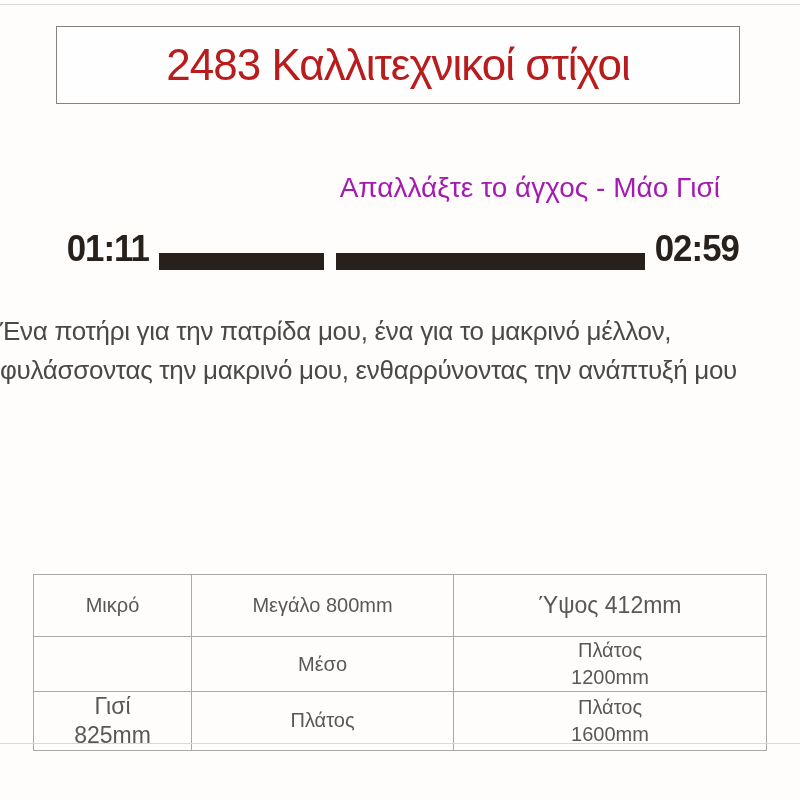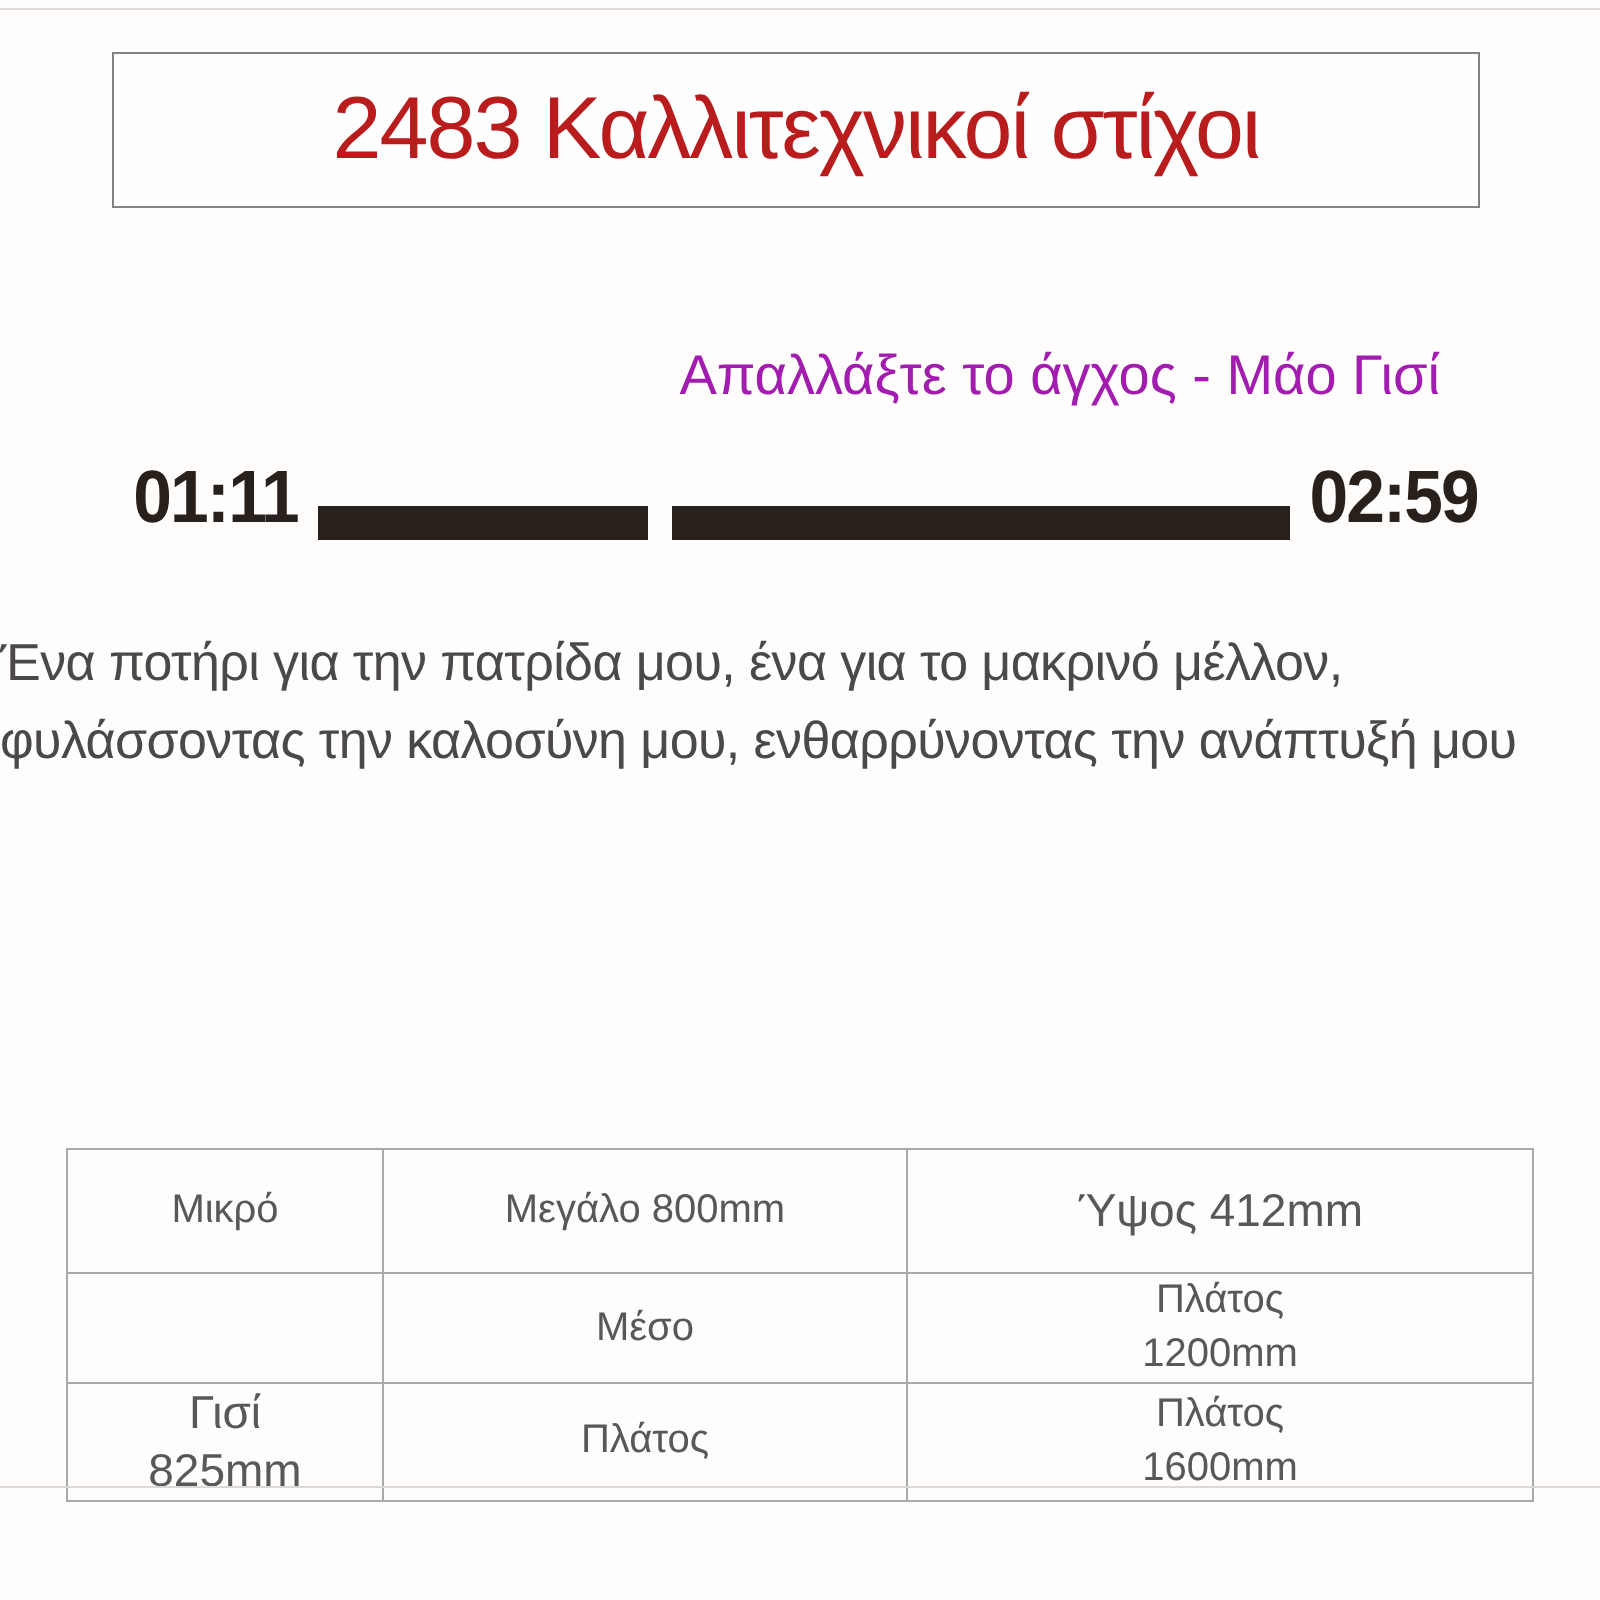--- a/index.html
+++ b/index.html
@@ -87,21 +87,21 @@
     <div class="bar">
       <div class="seg played" style="width: 34%;"></div>
       <div class="gap"></div>
       <div class="seg rest"></div>
     </div>
     <span class="time">02:59</span>
   </div>
 
   <div class="lyrics">
     <div>Ένα ποτήρι για την πατρίδα μου, ένα για το μακρινό μέλλον,</div>
-    <div>φυλάσσοντας την καλοσύνη μου, ενθαρρύνοντας την ανάπτυξή μου</div>
+    <div>φυλάσσοντας την μακρινό μου, ενθαρρύνοντας την ανάπτυξή μου</div>
   </div>
 
   <div class="controls">
     
     
     
     
     
   </div>
 

